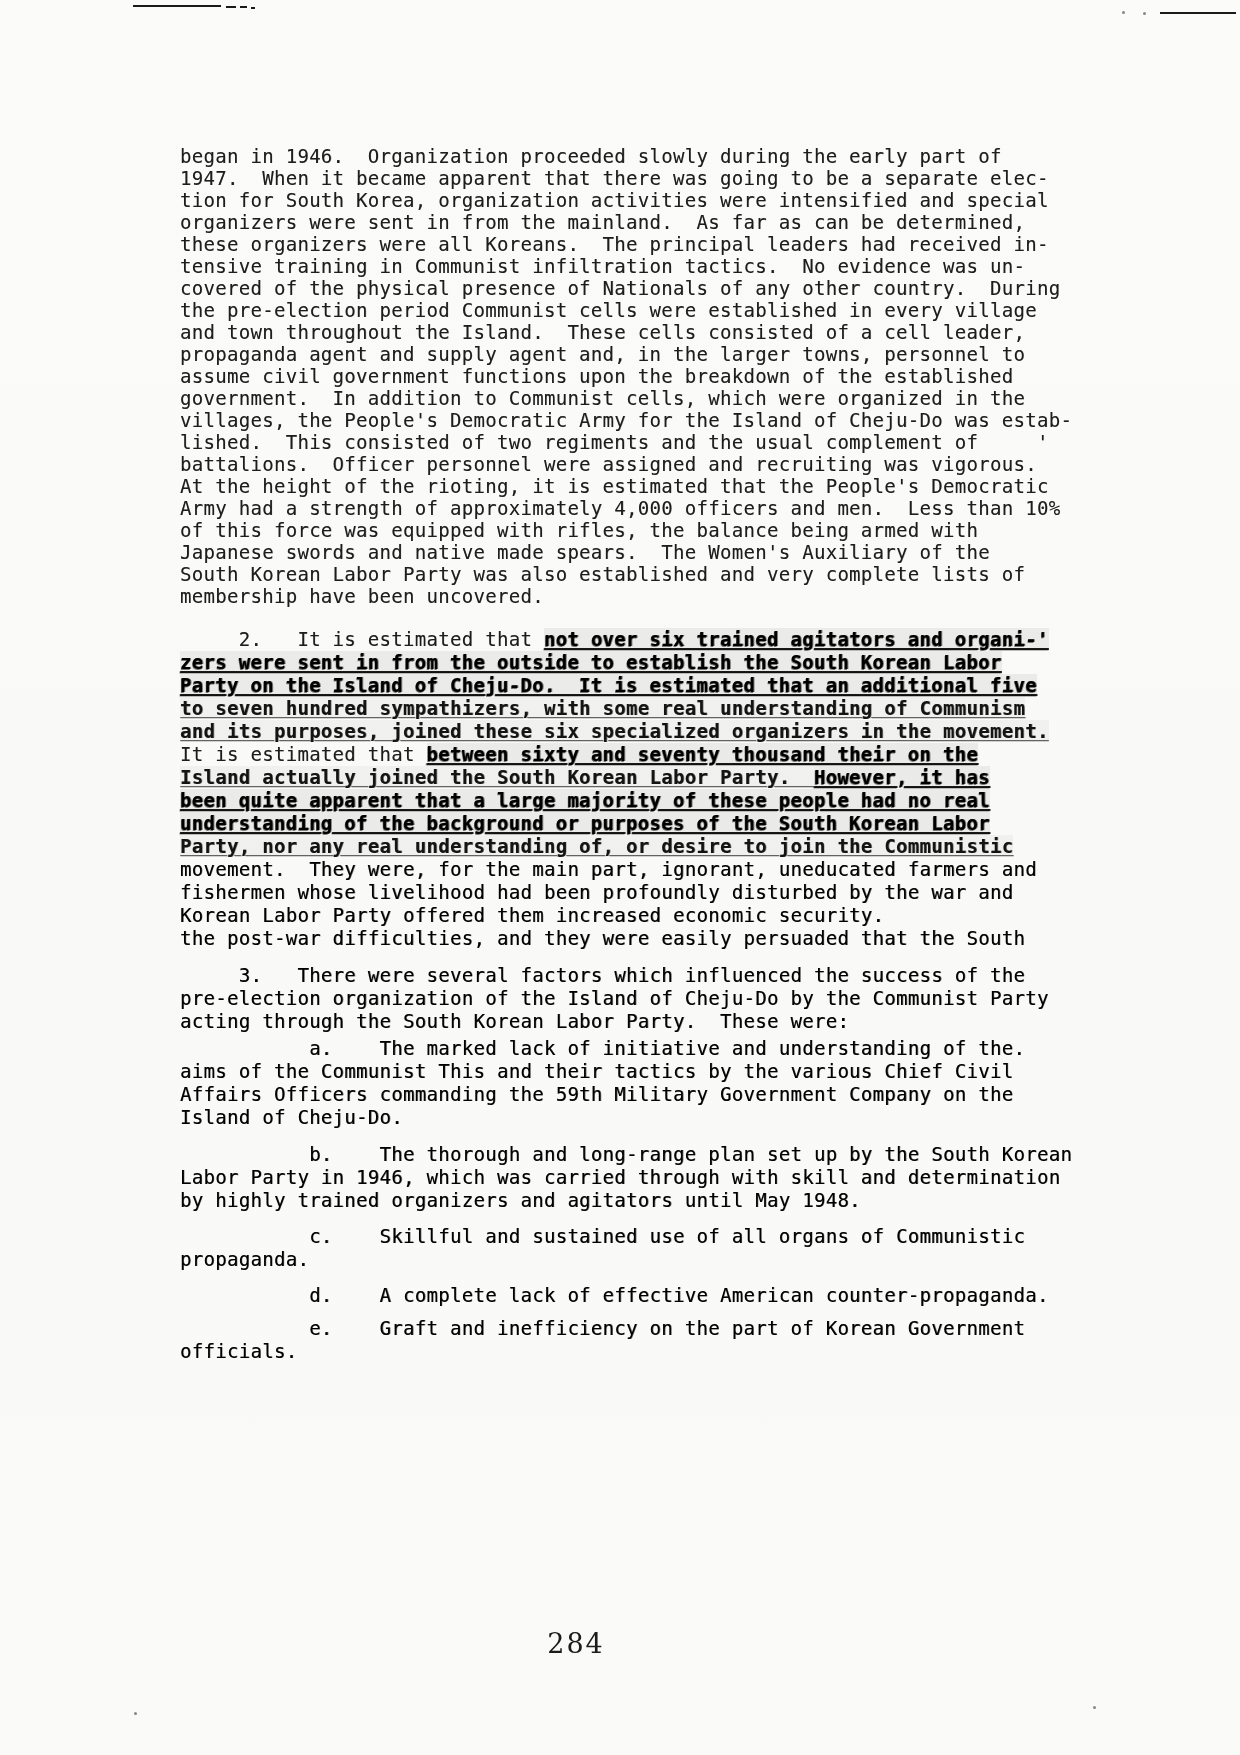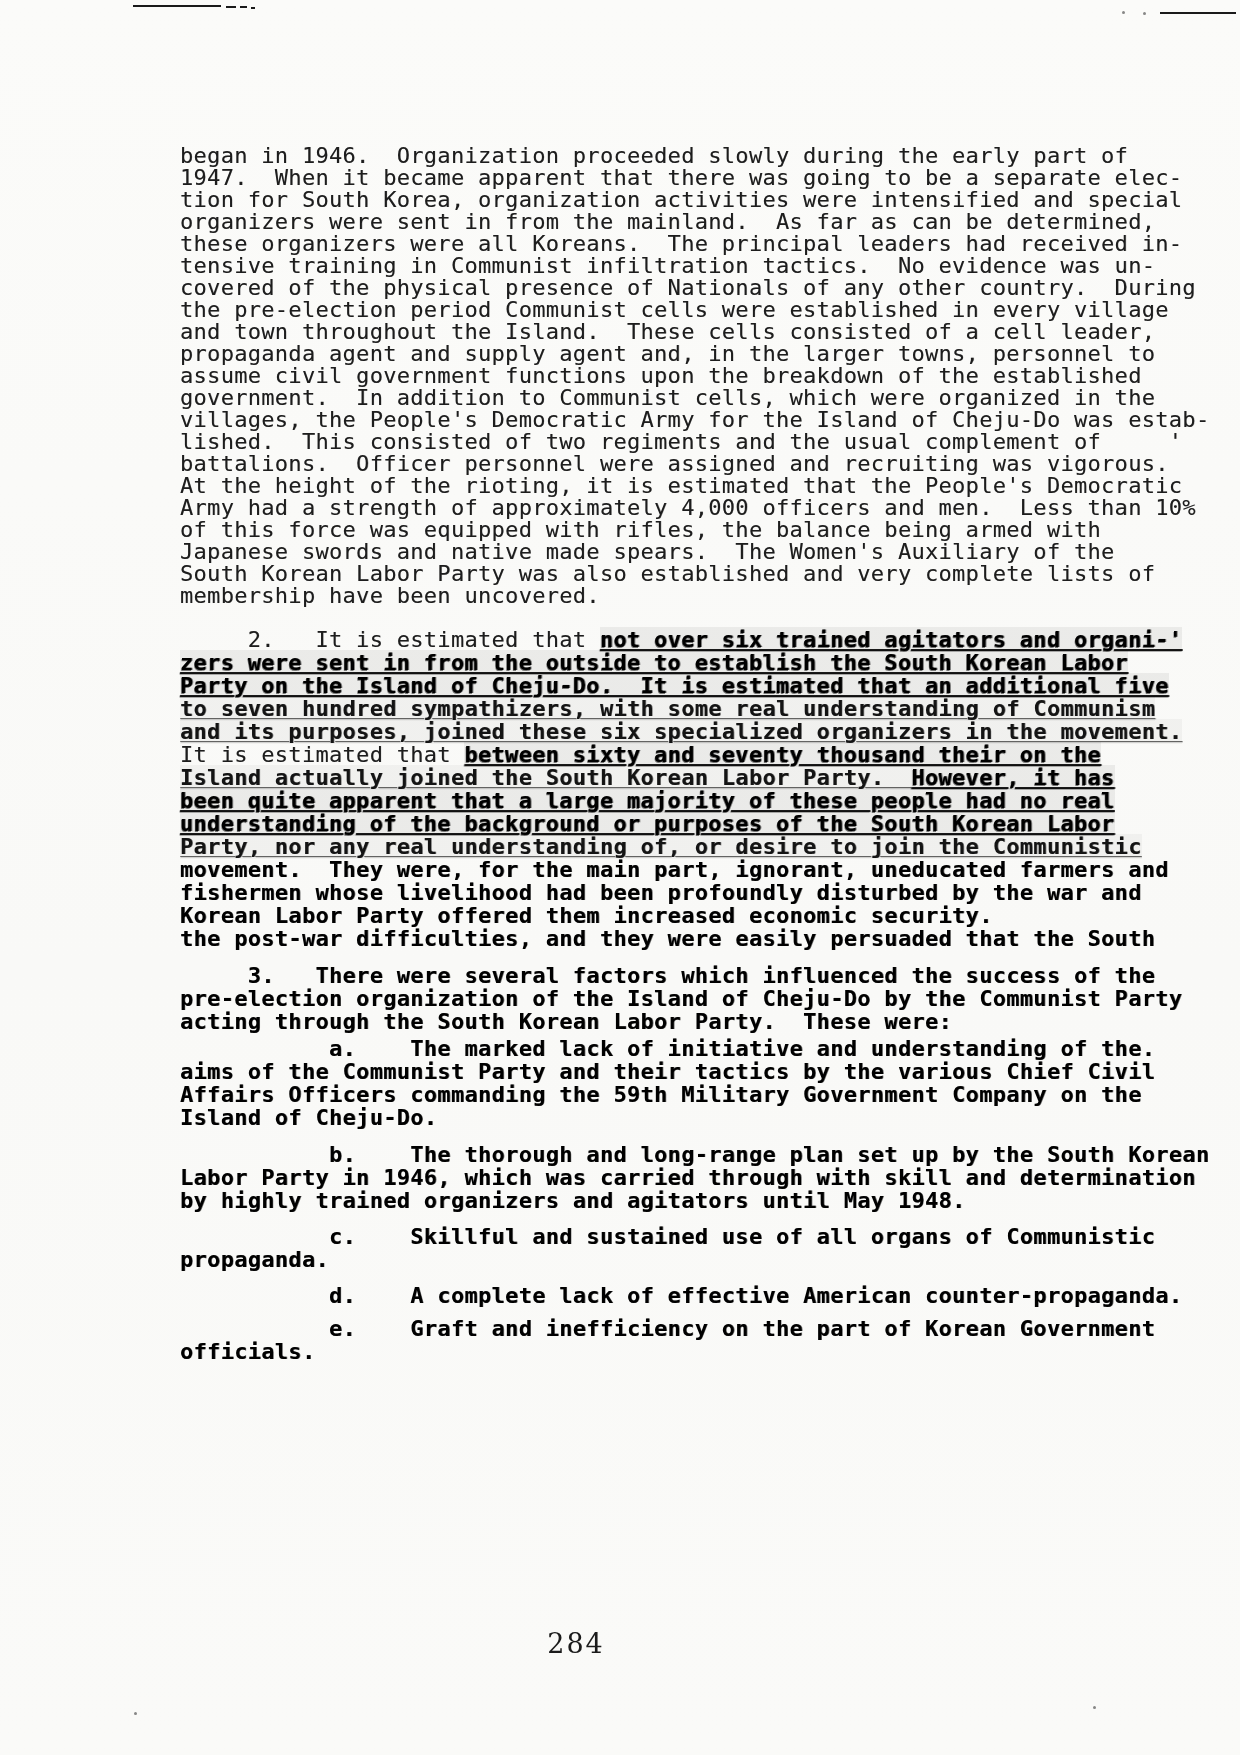--- a/index.html
+++ b/index.html
@@ -6,21 +6,21 @@
   .page{
     position:relative;
     width:1240px;height:1755px;
     margin:0 auto;
     background:linear-gradient(180deg,#fbfbf9 0%,#f9f9f7 55%,#fafaf8 100%);
     overflow:hidden;
     font-family:"DejaVu Sans Mono", monospace;
   }
   .doc{
     position:absolute;left:180px;top:145px;width:900px;
-    font-size:22px;
+    font-size:19px;
     letter-spacing:0.3px;
     color:#1d1d1d;
   }
   .para{--lh:23px;}
   .para-p1{--lh:22px;}
   .para-p2{margin-top:21px;}
   .para-p3{margin-top:14px;}
   .para-a{margin-top:4px;}
   .para-b{margin-top:14px;}
   .para-c{margin-top:13px;}
@@ -42,21 +42,21 @@
     font-weight:700;color:#000;
     filter:blur(0.4px);
     text-shadow:1px 0 0 rgba(0,0,0,0.45),-0.5px 0.5px 0.6px rgba(0,0,0,0.5);
     text-decoration:underline;
     text-decoration-thickness:2px;
     text-decoration-color:rgba(0,0,0,0.75);
     text-underline-offset:2px;
     background:rgba(0,0,0,0.06);
   }
   .seg-d{
-    font-weight:700;color:#000;
+    font-weight:400;color:#000;
     filter:blur(0.25px);
     text-shadow:0.6px 0.2px 0 rgba(0,0,0,0.55);
   }
   .page-number{
     position:absolute;left:0;top:1628px;width:1240px;
     text-align:center;
     font-family:"DejaVu Serif", serif;
     font-size:27px;color:#1b1b1b;letter-spacing:2px;
     transform:translateX(-44px);
   }
@@ -119,21 +119,21 @@
         <div class="line"><span class="seg-d">Korean Labor Party offered them increased economic security.</span></div>
         <div class="line"><span class="seg-d">the post-war difficulties, and they were easily persuaded that the South</span></div>
       </div>
       <div class="para para-p3">
         <div class="line"><span class="seg-d">     3.   There were several factors which influenced the success of the</span></div>
         <div class="line"><span class="seg-d">pre-election organization of the Island of Cheju-Do by the Communist Party</span></div>
         <div class="line"><span class="seg-d">acting through the South Korean Labor Party.  These were:</span></div>
       </div>
       <div class="para para-a">
         <div class="line"><span class="seg-d">           a.    The marked lack of initiative and understanding of the.</span></div>
-        <div class="line"><span class="seg-d">aims of the Communist Party and their tactics by the various Chief Civil</span></div>
+        <div class="line"><span class="seg-d">aims of the Communist This and their tactics by the various Chief Civil</span></div>
         <div class="line"><span class="seg-d">Affairs Officers commanding the 59th Military Government Company on the</span></div>
         <div class="line"><span class="seg-d">Island of Cheju-Do.</span></div>
       </div>
       <div class="para para-b">
         <div class="line"><span class="seg-d">           b.    The thorough and long-range plan set up by the South Korean</span></div>
         <div class="line"><span class="seg-d">Labor Party in 1946, which was carried through with skill and determination</span></div>
         <div class="line"><span class="seg-d">by highly trained organizers and agitators until May 1948.</span></div>
       </div>
       <div class="para para-c">
         <div class="line"><span class="seg-d">           c.    Skillful and sustained use of all organs of Communistic</span></div>

